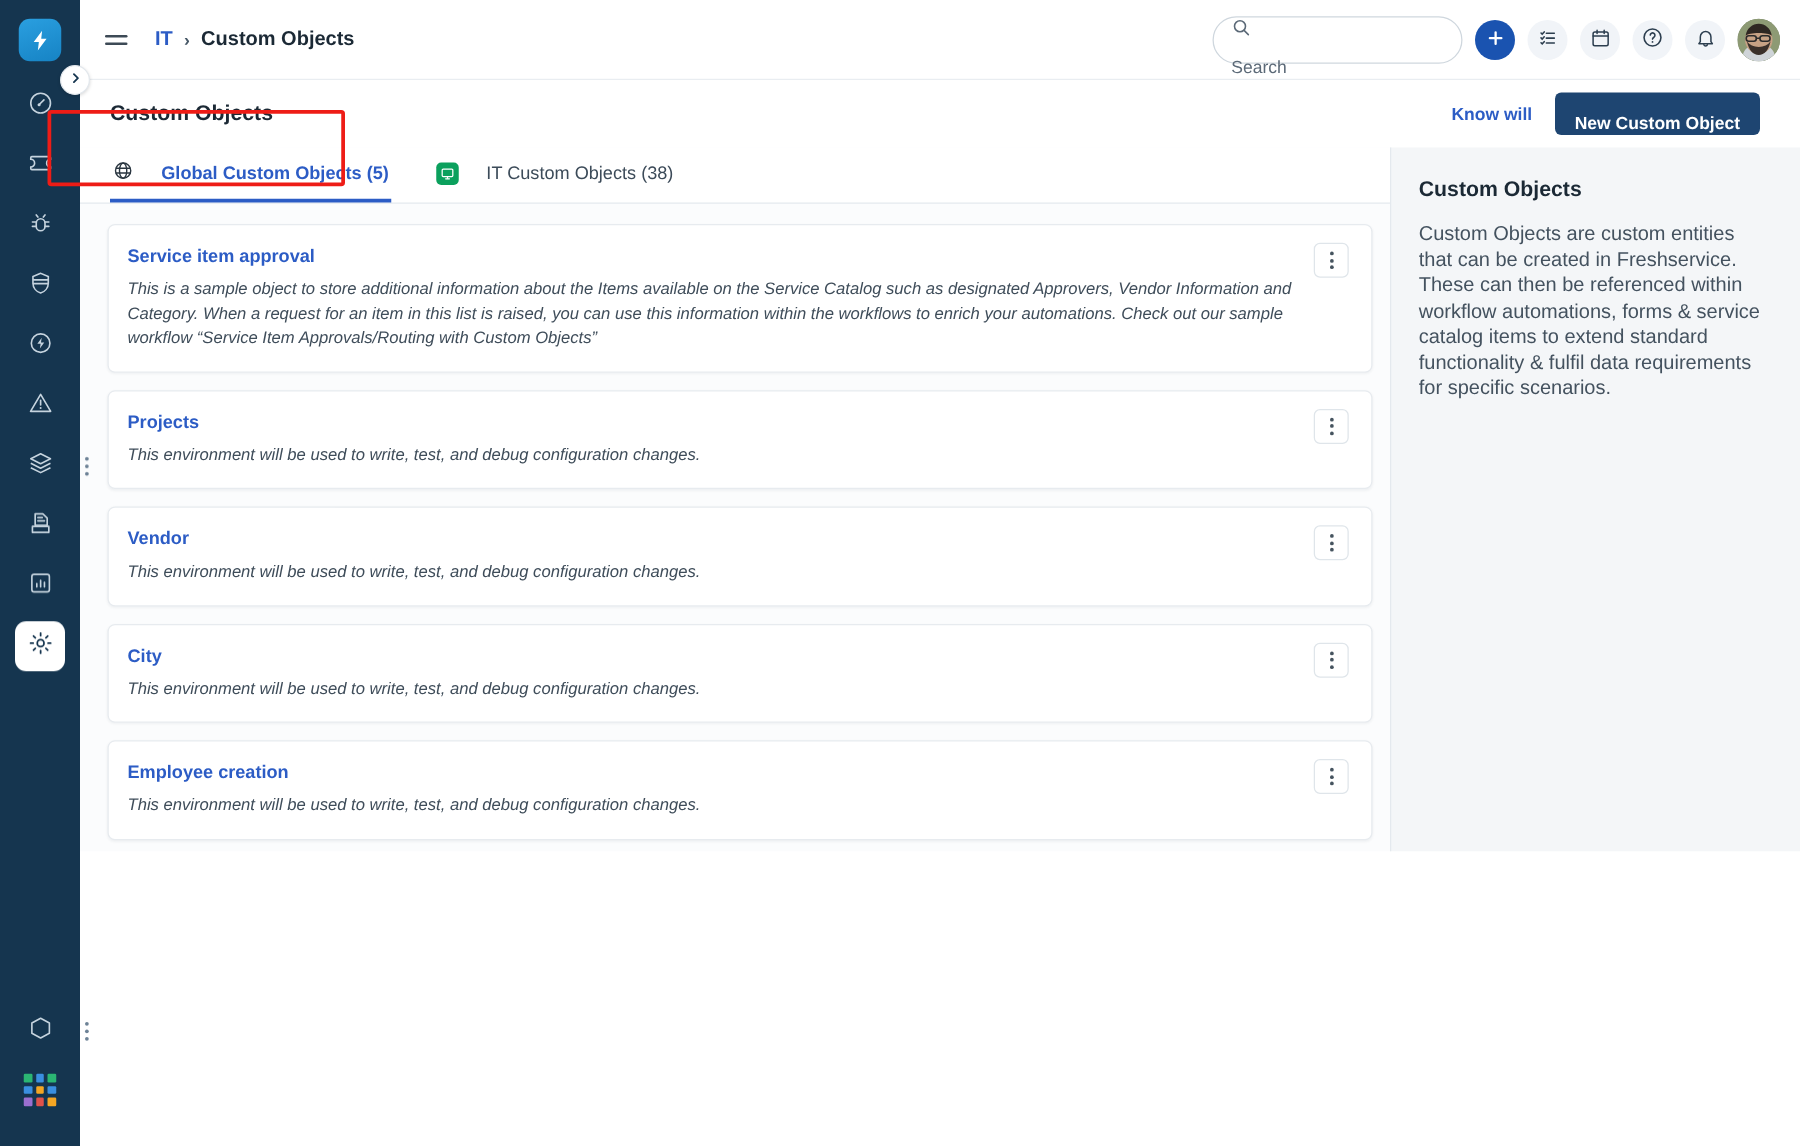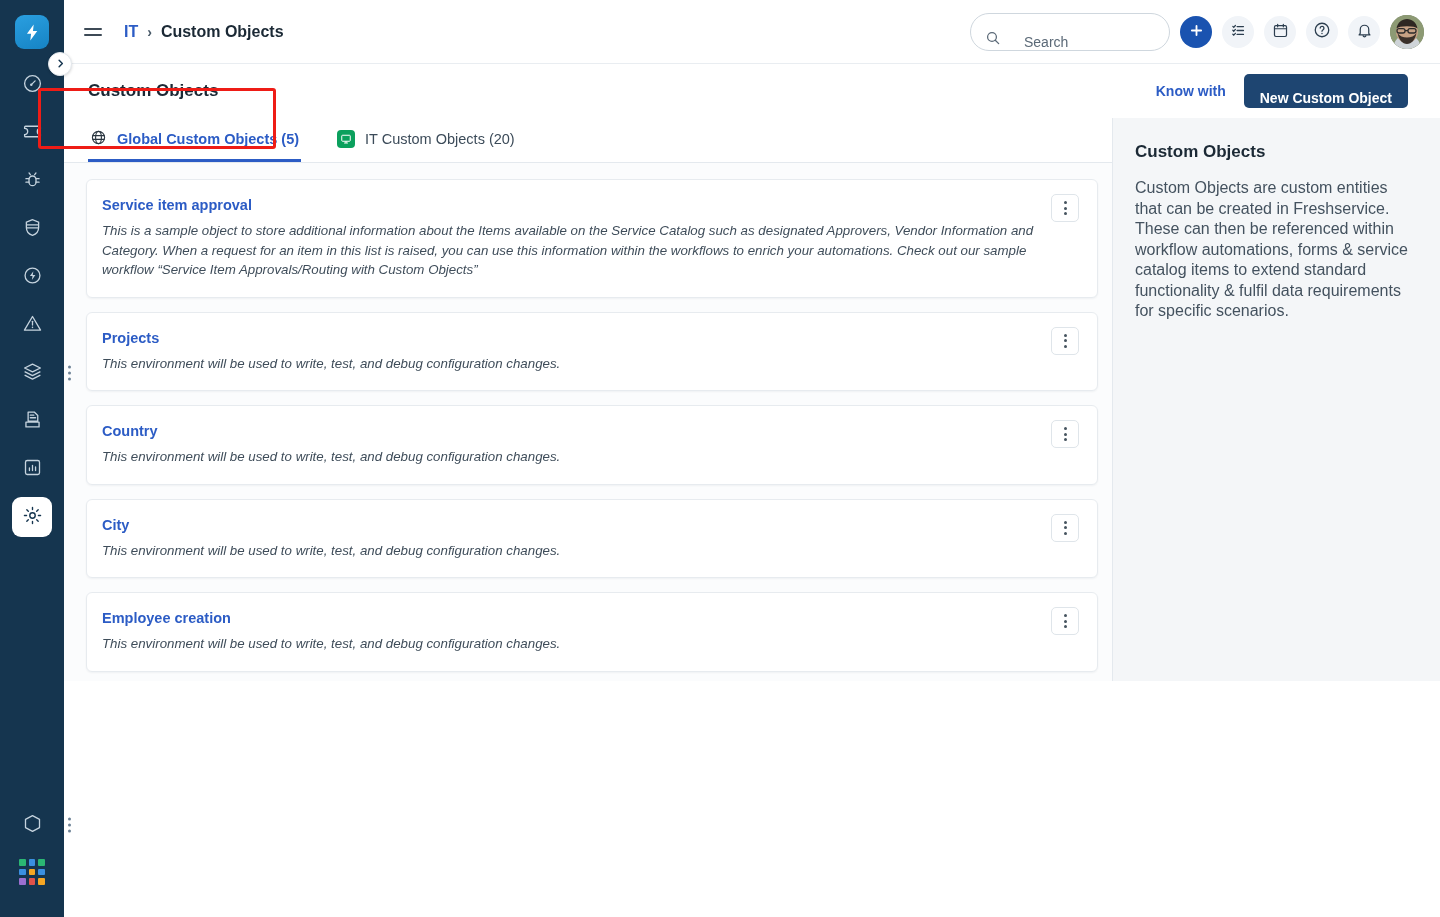--- a/index.html
+++ b/index.html
@@ -70,22 +70,23 @@
   .hamburger i { display: block; height: 2px; background: #3d4a56; border-radius: 2px; }
   .hamburger i:nth-child(1) { width: 18px; }
   .hamburger i:nth-child(2) { width: 18px; }
   .crumbs { display: flex; align-items: center; margin-left: 18px; gap: 9px; }
   .crumb-link { color: #2c5cc5; font-size: 16px; font-weight: 700; cursor: pointer; }
   .crumb-sep { color: #475867; font-size: 14px; font-weight: 700; }
   .crumb-cur { color: #1b2935; font-size: 16px; font-weight: 700; }
   .topbar-right { margin-left: auto; display: flex; align-items: center; gap: 10px; }
   .searchbox {
     width: 200px; height: 38px; border: 1px solid #cfd7de; border-radius: 19px;
-    display: flex; align-items: flex-end; gap: 23px; padding: 0 14px; background: #fff;
+    display: flex; align-items: flex-start; gap: 10px; padding: 0 14px; background: #fff;
     cursor: text;
+    flex-direction: column;
   }
   .searchbox input {
     border: none; outline: none; font-size: 14px; color: #4a5864;
     font-family: "Liberation Sans", sans-serif; width: 130px; background: transparent;
   }
   .searchbox input::placeholder { color: #5b6977; }
   .icon-btn {
     width: 32px; height: 32px; border-radius: 50%;
     display: flex; align-items: center; justify-content: center;
     background: #f1f4f8; color: #2c3e4f; cursor: pointer; border: none;
@@ -117,21 +118,21 @@
 
   
   .tabs {
     height: 45px; flex: 0 0 45px;
     display: flex; align-items: flex-end; gap: 34px;
     padding: 0 0 0 24px;
     border-bottom: 1px solid #e4e9ee;
     background: #fff; position: relative;
   }
   .tab {
-    display: flex; align-items: center; gap: 10px;
+    display: flex; align-items: center; gap: 22px;
     height: 44px; padding: 0 2px;
     font-size: 14.5px; color: #3c4b59; cursor: pointer;
     border-bottom: 3px solid transparent;
   }
   .tab.active { color: #2c5cc5; font-weight: 700; border-bottom-color: #2c5cc5; }
   .tab-ico-green {
     width: 18px; height: 18px; border-radius: 4px; background: #0ba05d;
     display: flex; align-items: center; justify-content: center; flex: 0 0 18px;
   }
   .highlight-box {
@@ -387,21 +388,21 @@
             <rect x="18" y="13.6" width="8" height="4.4" rx="2" fill="none" stroke="#2b2b2b" stroke-width="1.3"></rect>
             <path d="M15 15.6h3" stroke="#2b2b2b" stroke-width="1.3"></path>
           </svg>
         </div>
       </div>
     </header>
 
     <div class="page-head">
       <div class="page-title">Custom Objects</div>
       <div class="page-head-right">
-        <span class="link-btn">Know with</span>
+        <span class="link-btn">Know will</span>
         <button class="primary-btn">New Custom Object</button>
       </div>
     </div>
 
     <div class="body-split">
       <div class="main-col">
 
         <div class="tabs">
           <div class="tab active">
             <span>
@@ -414,21 +415,21 @@
             <span>Global Custom Objects (5)</span>
           </div>
           <div class="tab">
             <span class="tab-ico-green">
               <svg width="12" height="12" viewBox="0 0 24 24" fill="none" stroke="#fff" stroke-width="2">
                   <rect x="3.5" y="4.5" width="17" height="12" rx="1.6"></rect>
                   <path d="M9 20h6" stroke-linecap="round"></path>
                   <path d="M12 16.5V20"></path>
                 </svg>
             </span>
-            <span>IT Custom Objects (20)</span>
+            <span>IT Custom Objects (38)</span>
           </div>
           <div class="highlight-box"></div>
         </div>
 
         <div class="cards">
 
           <div class="card">
             <div class="card-main">
               <div class="card-title">Service item approval</div>
               <div class="card-desc">This is a sample object to store additional information about the Items available on the Service Catalog such as designated Approvers, Vendor Information and Category. When a request for an item in this list is raised, you can use this information within the workflows to enrich your automations. Check out our sample workflow “Service Item Approvals/Routing with Custom Objects”</div>
@@ -447,21 +448,21 @@
             </div>
             <div class="kebab">
                 <i></i>
                 <i></i>
                 <i></i>
               </div>
           </div>
 
           <div class="card">
             <div class="card-main">
-              <div class="card-title">Country</div>
+              <div class="card-title">Vendor</div>
               <div class="card-desc">This environment will be used to write, test, and debug configuration changes.</div>
             </div>
             <div class="kebab">
                 <i></i>
                 <i></i>
                 <i></i>
               </div>
           </div>
 
           <div class="card">

